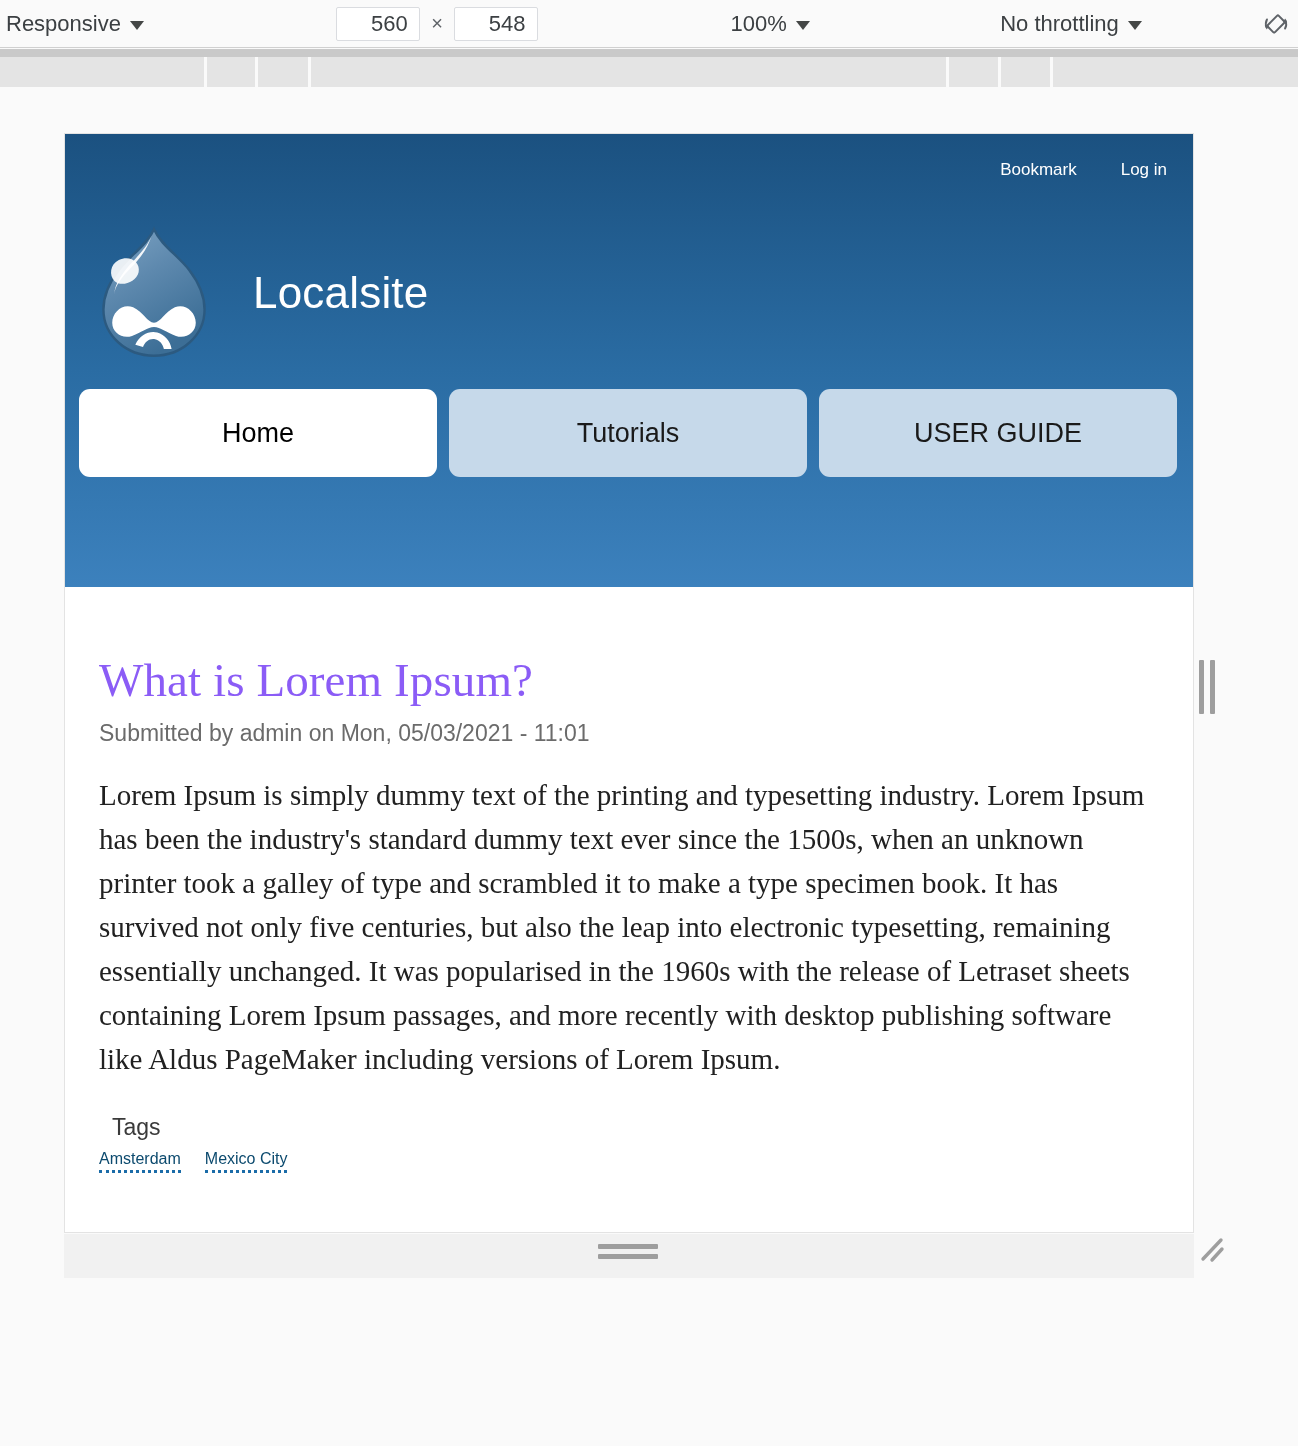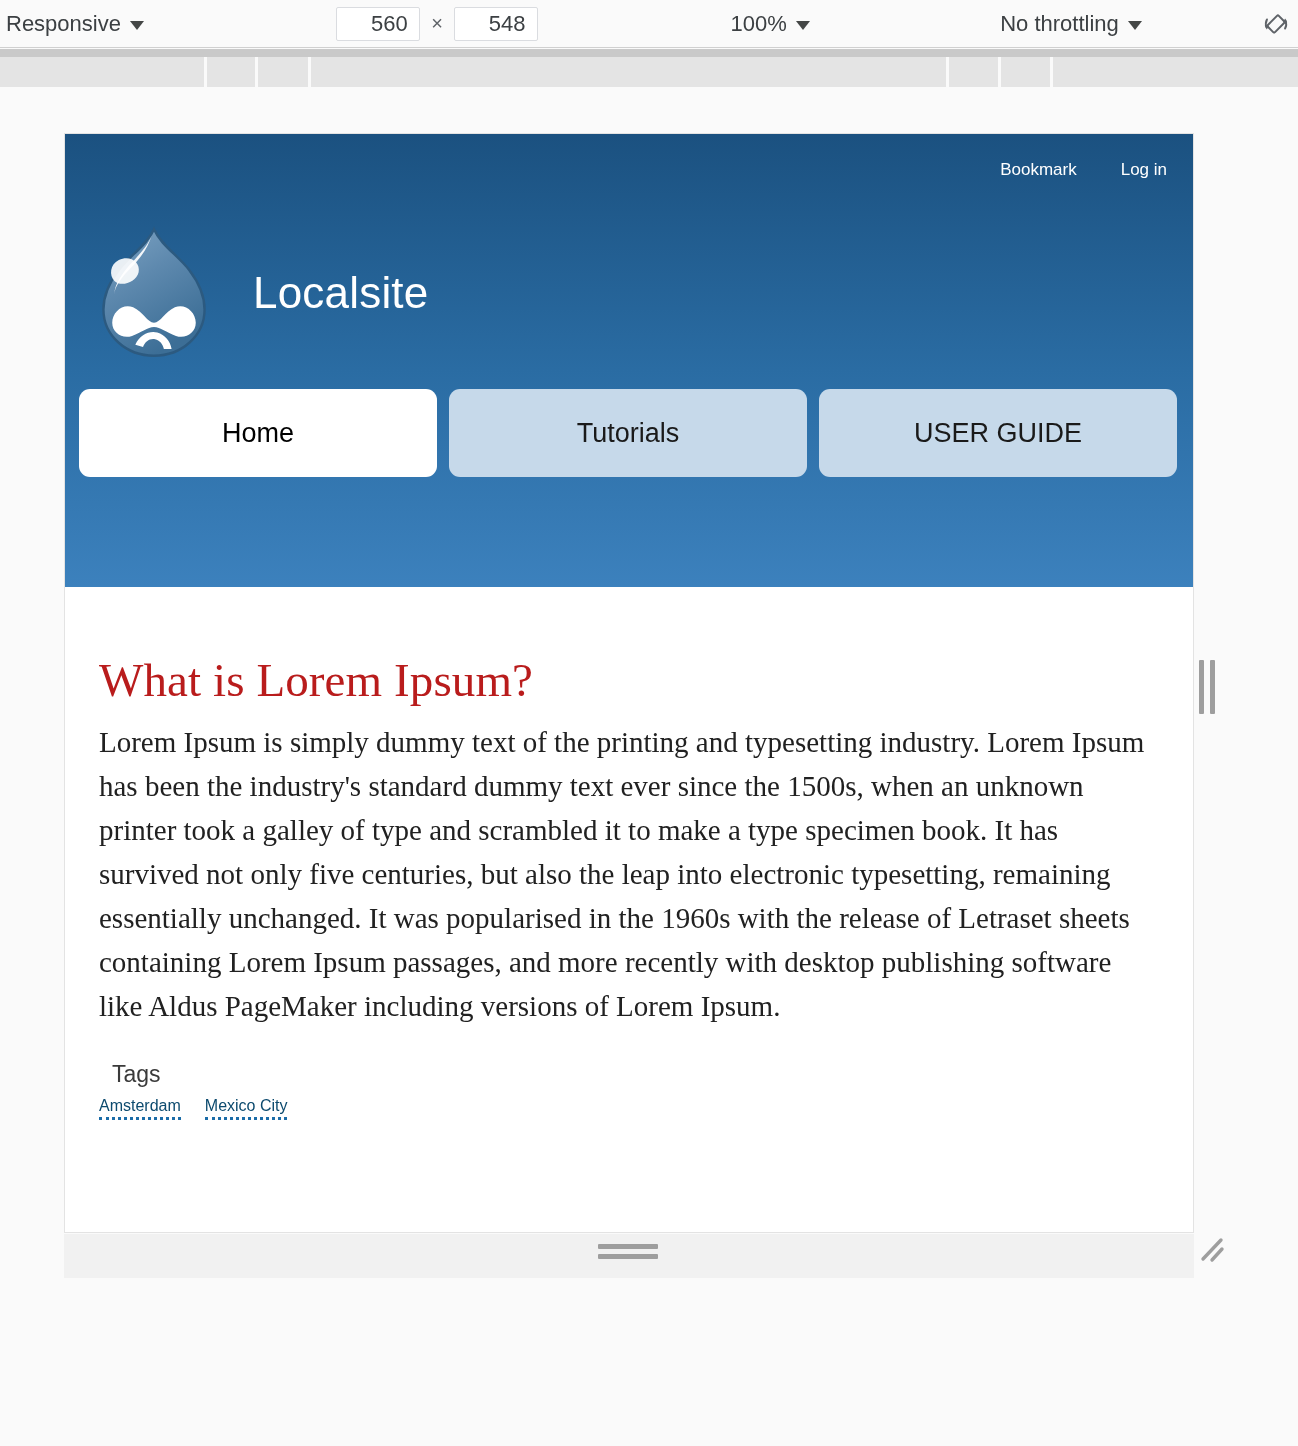--- a/index.html
+++ b/index.html
@@ -164,21 +164,21 @@
   .nav-btn.active { background: #ffffff; color: #000000; }
 
   
   #article {
     padding: 66px 34px 0 34px;
   }
   #article-title {
     font-family: "Liberation Serif", serif;
     font-size: 47px;
     font-weight: 400;
-    color: #b91c1c;
+    color: #8b5cf6;
     letter-spacing: 0.1px;
     margin-bottom: 13px;
   }
   #article-submitted {
     font-family: "Liberation Sans", sans-serif;
     font-size: 23px;
     color: #6b6b6b;
     margin-bottom: 26px;
   }
   #article-body {
@@ -329,20 +329,21 @@
 
       <nav id="main-nav">
         <div class="nav-btn active">Home</div>
         <div class="nav-btn">Tutorials</div>
         <div class="nav-btn">USER GUIDE</div>
       </nav>
     </div>
 
     <article id="article">
       <h1 id="article-title">What is Lorem Ipsum?</h1>
+      <div id="article-submitted">Submitted by admin on Mon, 05/03/2021 - 11:01</div>
       <p id="article-body">Lorem Ipsum is simply dummy text of the printing and typesetting industry. Lorem Ipsum has been the industry's standard dummy text ever since the 1500s, when an unknown printer took a galley of type and scrambled it to make a type specimen book. It has survived not only five centuries, but also the leap into electronic typesetting, remaining essentially unchanged. It was popularised in the 1960s with the release of Letraset sheets containing Lorem Ipsum passages, and more recently with desktop publishing software like Aldus PageMaker including versions of Lorem Ipsum.</p>
 
       <div id="tags-label">Tags</div>
       <div id="tags-list">
         <a class="tag-link" href="#">Amsterdam</a>
         <a class="tag-link" href="#">Mexico City</a>
       </div>
     </article>
 
   </div>

